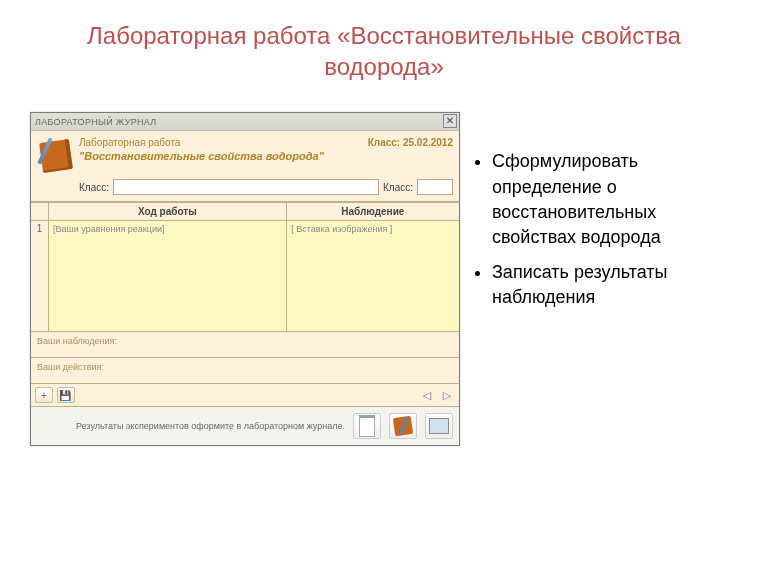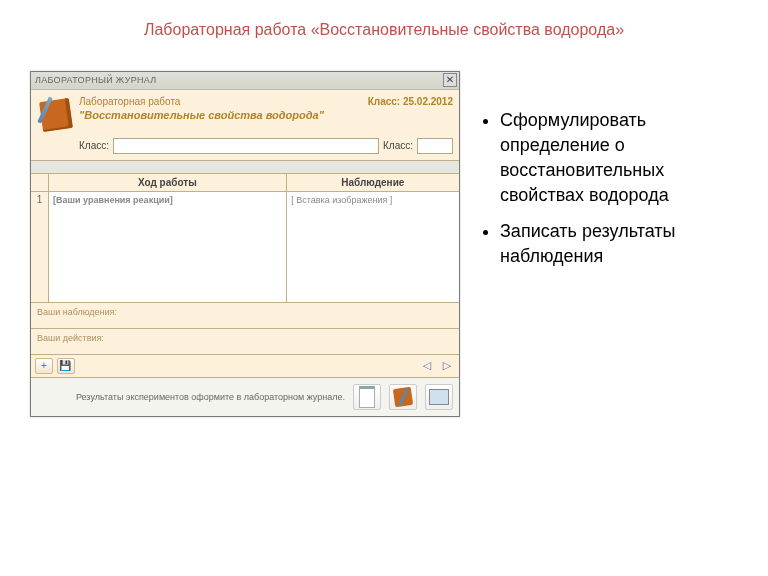--- a/index.html
+++ b/index.html
@@ -10,29 +10,29 @@
     font-family: Arial, sans-serif;
     overflow: hidden;
   }
   .slide {
     width: 100%;
     height: 100%;
     padding: 20px 30px;
   }
   .title {
     text-align: center;
-    font-size: 16px;
+    font-size: 24px;
     color: #c0504d;
     font-weight: normal;
     line-height: 1.3;
     margin-bottom: 30px;
   }
   .content {
     display: flex;
-    gap: 20px;
+    gap: 12px;
   }
   .left {
     flex: 0 0 430px;
   }
   .right {
     flex: 1;
     padding-top: 10px;
   }
   .bullets {
     list-style: disc;
@@ -117,23 +117,22 @@
   }
   .jh-label { color: #444; font-size: 10px; }
   .jh-input {
     flex: 1; height: 16px;
     border: 1px solid #b5a985;
     background: #fff;
   }
   .jh-input.small { flex: 0 0 36px; }
 
   .journal-table {
-    background: #ffffff;
+    background: #fef9c3;
     border-top: 1px solid #bfb088;
-    margin-top: 12px;
   }
   .jt-head {
     display: flex;
     background: #fdf1dc;
     border-bottom: 1px solid #bfb088;
   }
   .jt-head > div {
     padding: 3px 6px;
     font-weight: bold;
     color: #444;
@@ -151,21 +150,21 @@
     text-align: center;
     padding-top: 2px;
     color: #666;
   }
   .jt-cell {
     padding: 3px 4px;
     color: #888;
     font-size: 9px;
     border-right: 1px solid #bfb088;
   }
-  .jt-cell.c1 { flex: 1.4; font-weight: bold; }
+  .jt-cell.c1 { flex: 1.4; }
   .jt-cell.c2 { flex: 1; border-right: none; }
 
   .journal-lower {
     background: #fdf1dc;
   }
   .jl-row {
     border-top: 1px solid #bfb088;
     padding: 4px 6px;
     color: #b09060;
     font-size: 9px;

